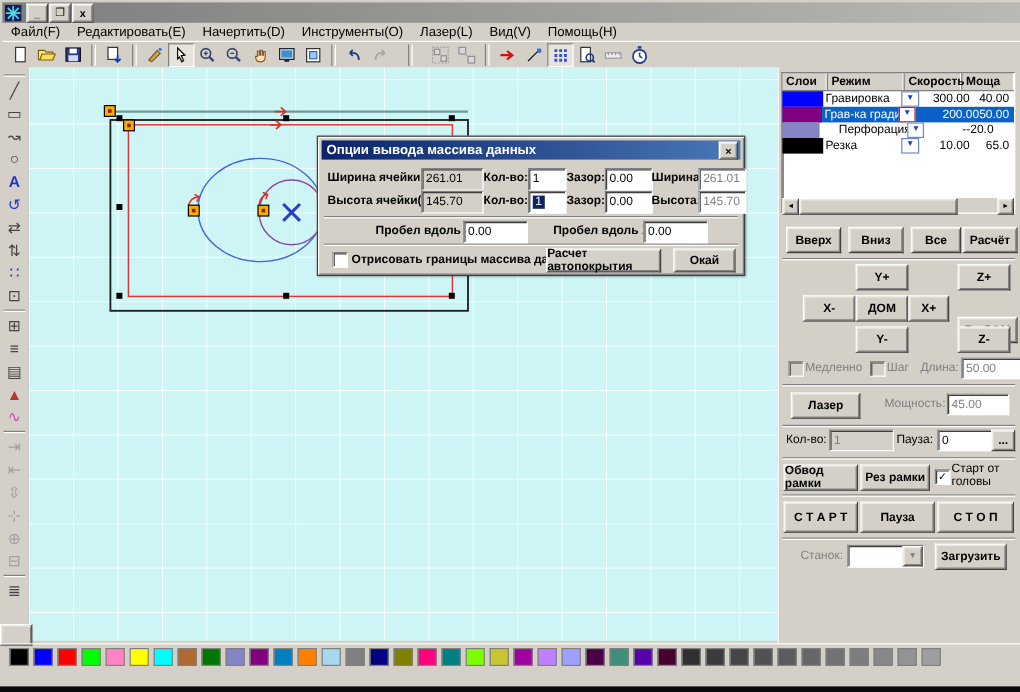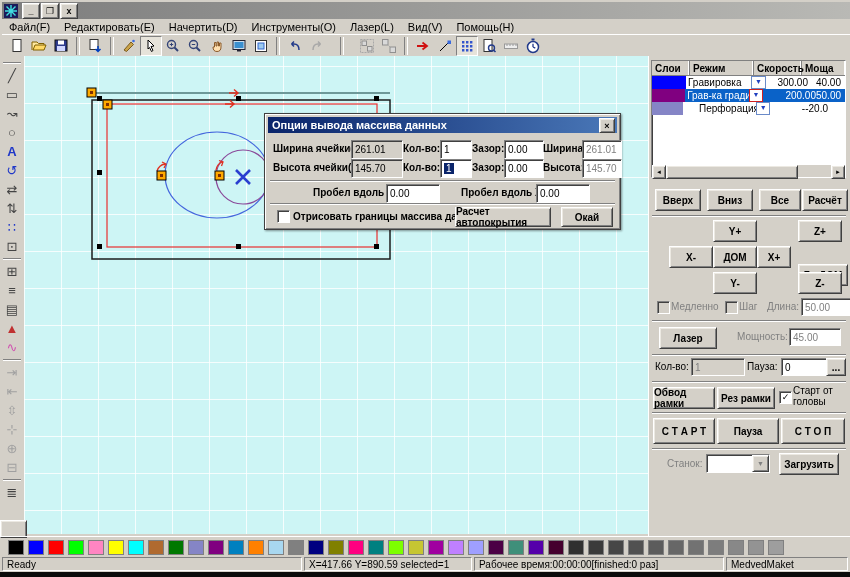--- a/index.html
+++ b/index.html
@@ -329,20 +329,27 @@
         <div class="dd" style="border-color:#d02020">▼</div>
         <div class="num" style="width:54px">200.00</div>
         <div class="num" style="flex:1;padding-right:4px">50.00</div>
       </div>
       <div class="lrow">
         <div style="width:34px;height:13px;background:#8585c6"></div>
         <div style="width:63px;padding-left:16px;overflow:hidden;white-space:nowrap">Перфорация</div>
         <div class="dd">▼</div>
         <div class="num" style="width:42px">--</div>
         <div class="num" style="flex:1;padding-right:17px">20.0</div>
+      </div>
+      <div class="lrow">
+        <div style="width:34px;height:13px;background:#000000"></div>
+        <div style="width:63px;padding-left:2px;overflow:hidden;white-space:nowrap">Резка</div>
+        <div class="dd">▼</div>
+        <div class="num" style="width:42px">10.00</div>
+        <div class="num" style="flex:1;padding-right:4px">65.0</div>
       </div>
 
       <div style="position:absolute;left:0;bottom:0;width:100%;height:12px;background:#d4d0c8;display:flex">
         <div class="raised btn" style="width:12px;height:12px;font-size:6px">◄</div>
         <div class="raised" style="width:130px;height:12px"></div>
         <div style="flex:1"></div>
         <div class="raised btn" style="width:12px;height:12px;font-size:6px">►</div>
       </div>
     </div>
 
@@ -481,21 +488,15 @@
     <div class="swatch" style=";background:#515151"></div>
     <div class="swatch" style=";background:#5c5c5c"></div>
     <div class="swatch" style=";background:#676767"></div>
     <div class="swatch" style=";background:#727272"></div>
     <div class="swatch" style=";background:#7d7d7d"></div>
     <div class="swatch" style=";background:#888888"></div>
     <div class="swatch" style=";background:#939393"></div>
     <div class="swatch" style=";background:#9e9e9e"></div>
   </div>
 
-  <div class="abs statusbar">
-    <div class="scell" style="width:290px">Ready</div>
-    <div class="scell" style="width:158px">X=417.66 Y=890.59 selected=1</div>
-    <div class="scell" style="width:240px">Рабочее время:00:00:00[finished:0 раз]</div>
-    <div class="scell" style="flex:1">MedvedMaket</div>
-  </div>
 
   <div class="abs blackstrip"></div>
 </div>
 
 </body></html>

